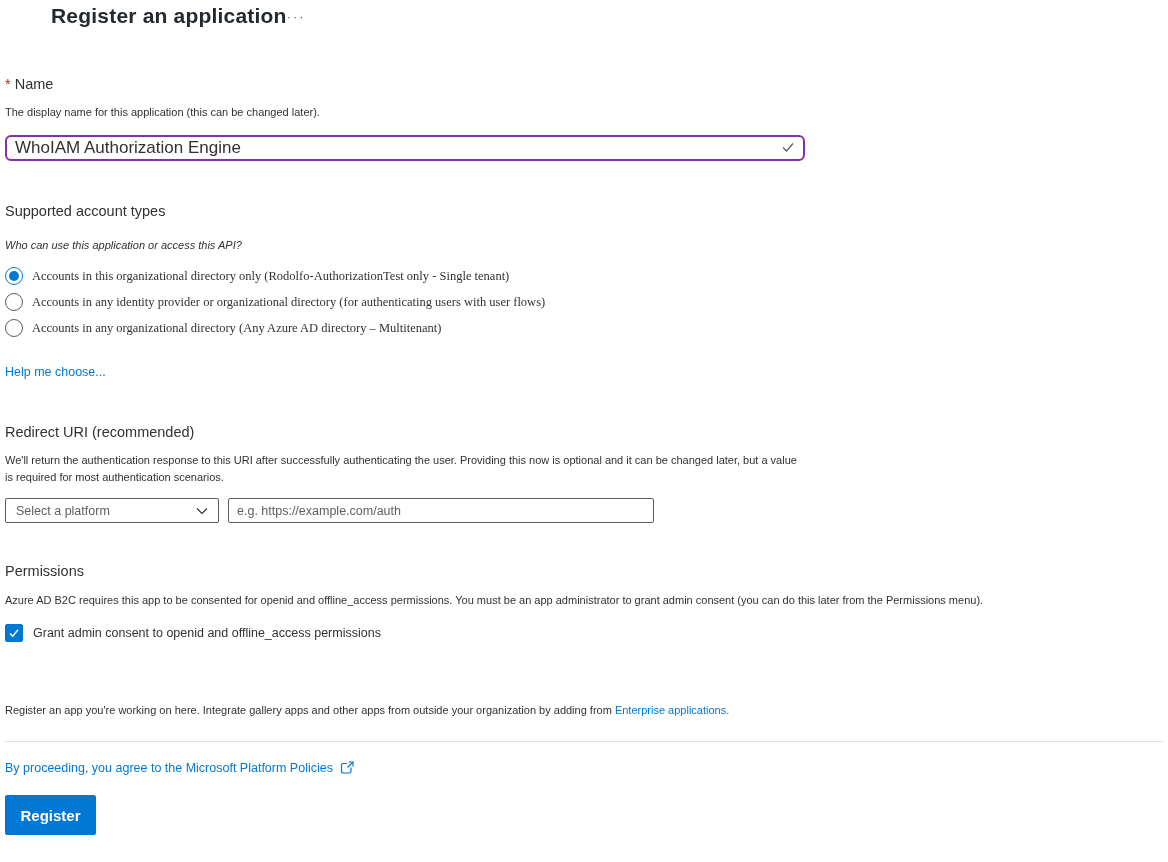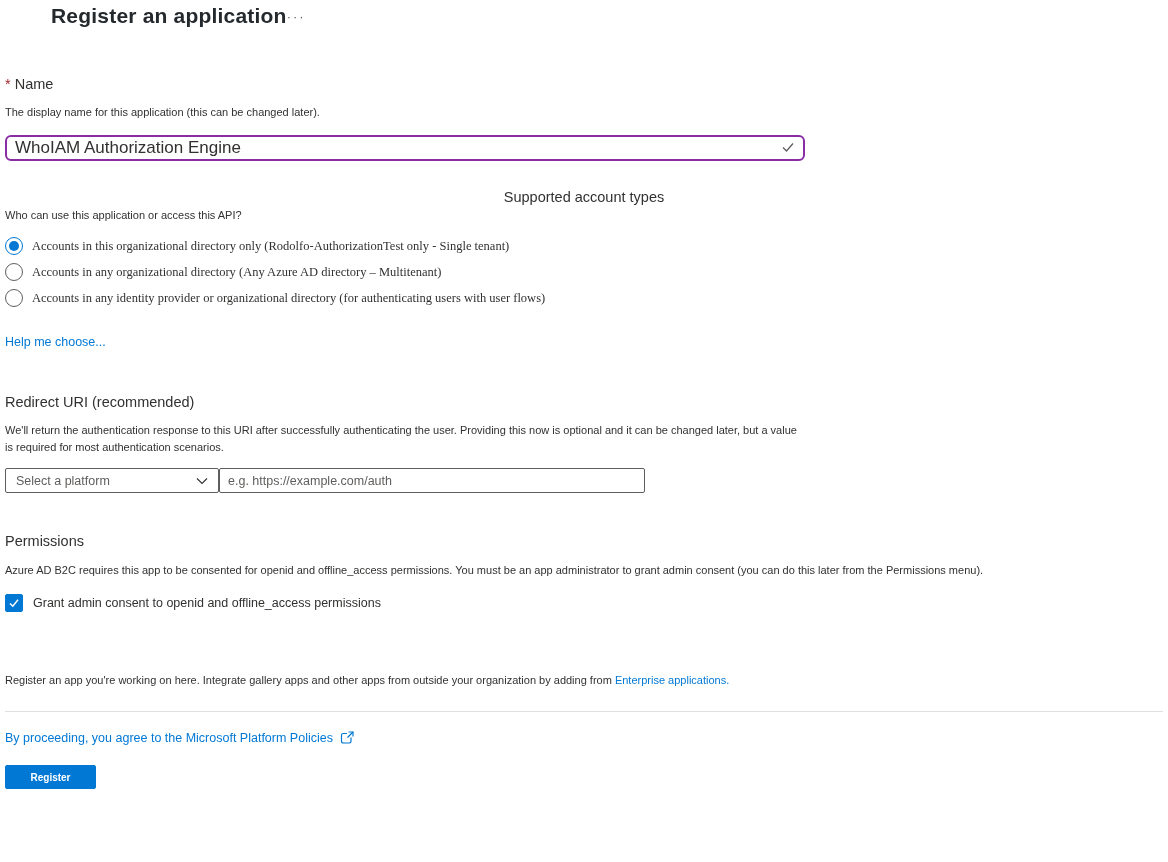--- a/index.html
+++ b/index.html
@@ -50,40 +50,40 @@
     font-size: 17px;
     color: #323130;
     outline: none;
   }
   .valid-check {
     position: absolute; right: 10px; top: 5px;
     color: #605e5c; pointer-events: none;
   }
 
   
-  .acct-header { margin-top: 28px; text-align: center; }
-  .acct-question { margin-top: 2px; }
+  .acct-header { margin-top: 42px; }
+  .acct-question { margin-top: 18px; font-style: italic; }
   .radio-group { margin-top: 13px; }
   .radio-row { display: flex; align-items: center; margin-bottom: 8px; height: 18px; cursor: pointer; }
   .radio-outer {
     width: 18px; height: 18px; border-radius: 50%;
     border: 1px solid #605e5c;
     display: inline-flex; align-items: center; justify-content: center;
     background: #fff; flex: 0 0 auto;
   }
   .radio-row.selected .radio-outer { border-color: #0078d4; }
   .radio-dot { width: 10px; height: 10px; border-radius: 50%; background: transparent; }
   .radio-row.selected .radio-dot { background: #0078d4; }
   .radio-label { margin-left: 9px; font-family: Liberation Serif, serif; }
   .help-link { display: inline-block; margin-top: 20px; }
 
   
   .redirect-header { margin-top: 45px; }
   .redirect-desc { margin-top: 12px; max-width: 798px; }
-  .redirect-controls { margin-top: 12px; display: flex; }
+  .redirect-controls { margin-top: 12px; display: flex; gap: 9px; }
   .platform-select {
     width: 214px; height: 25px;
     border: 1px solid #605e5c; border-radius: 2px;
     display: flex; align-items: center; justify-content: space-between;
     padding: 0 10px; cursor: pointer; background: #fff;
   }
   .platform-select-text { color: #605e5c; }
   .uri-input {
     width: 426px; height: 25px;
     border: 1px solid #605e5c; border-radius: 2px;
@@ -105,25 +105,25 @@
   }
   .checkbox-label { margin-left: 10px; }
 
   
   .enterprise-note { margin-top: 60px; }
   .divider { margin-top: 22px; border: none; border-top: 1px solid #e1dfdd; height: 0; width: 1158px; }
   .policy-row { margin-top: 19px; display: flex; align-items: flex-end; gap: 7px; }
   .policy-text { color: #0078d4; cursor: pointer; }
   .register-button {
     margin-top: 20px;
-    min-width: 91px; height: 24px;
+    min-width: 91px; height: 40px;
     background: #0078d4; color: #ffffff;
     border: 1px solid #0078d4; border-radius: 2px;
     font-family: "Liberation Sans", sans-serif;
-    font-size: 10px; font-weight: 700;
+    font-size: 15px; font-weight: 700;
     cursor: pointer; padding: 0 14px;
   }
   svg { display: block; }
 </style>
 </head>
 <body>
 
 <div class="page">
 
   
@@ -154,27 +154,27 @@
     <div class="radio-row selected">
       <span class="radio-outer">
           <span class="radio-dot"></span>
         </span>
       <span class="radio-label">Accounts in this organizational directory only (Rodolfo-AuthorizationTest only - Single tenant)</span>
     </div>
     <div class="radio-row">
       <span class="radio-outer">
           <span class="radio-dot"></span>
         </span>
-      <span class="radio-label">Accounts in any organizational directory (Any Azure AD directory – Multitenant)</span>
+      <span class="radio-label">Accounts in any identity provider or organizational directory (for authenticating users with user flows)</span>
     </div>
     <div class="radio-row">
       <span class="radio-outer">
           <span class="radio-dot"></span>
         </span>
-      <span class="radio-label">Accounts in any identity provider or organizational directory (for authenticating users with user flows)</span>
+      <span class="radio-label">Accounts in any organizational directory (Any Azure AD directory – Multitenant)</span>
     </div>
   </div>
 
   <a class="link help-link">Help me choose...</a>
 
   
   <div class="section-header redirect-header">Redirect URI (recommended)</div>
   <p class="body-text redirect-desc">We'll return the authentication response to this URI after successfully authenticating the user. Providing this now is optional and it can be changed later, but a value is required for most authentication scenarios.</p>
   <div class="redirect-controls">
     <div class="platform-select">

